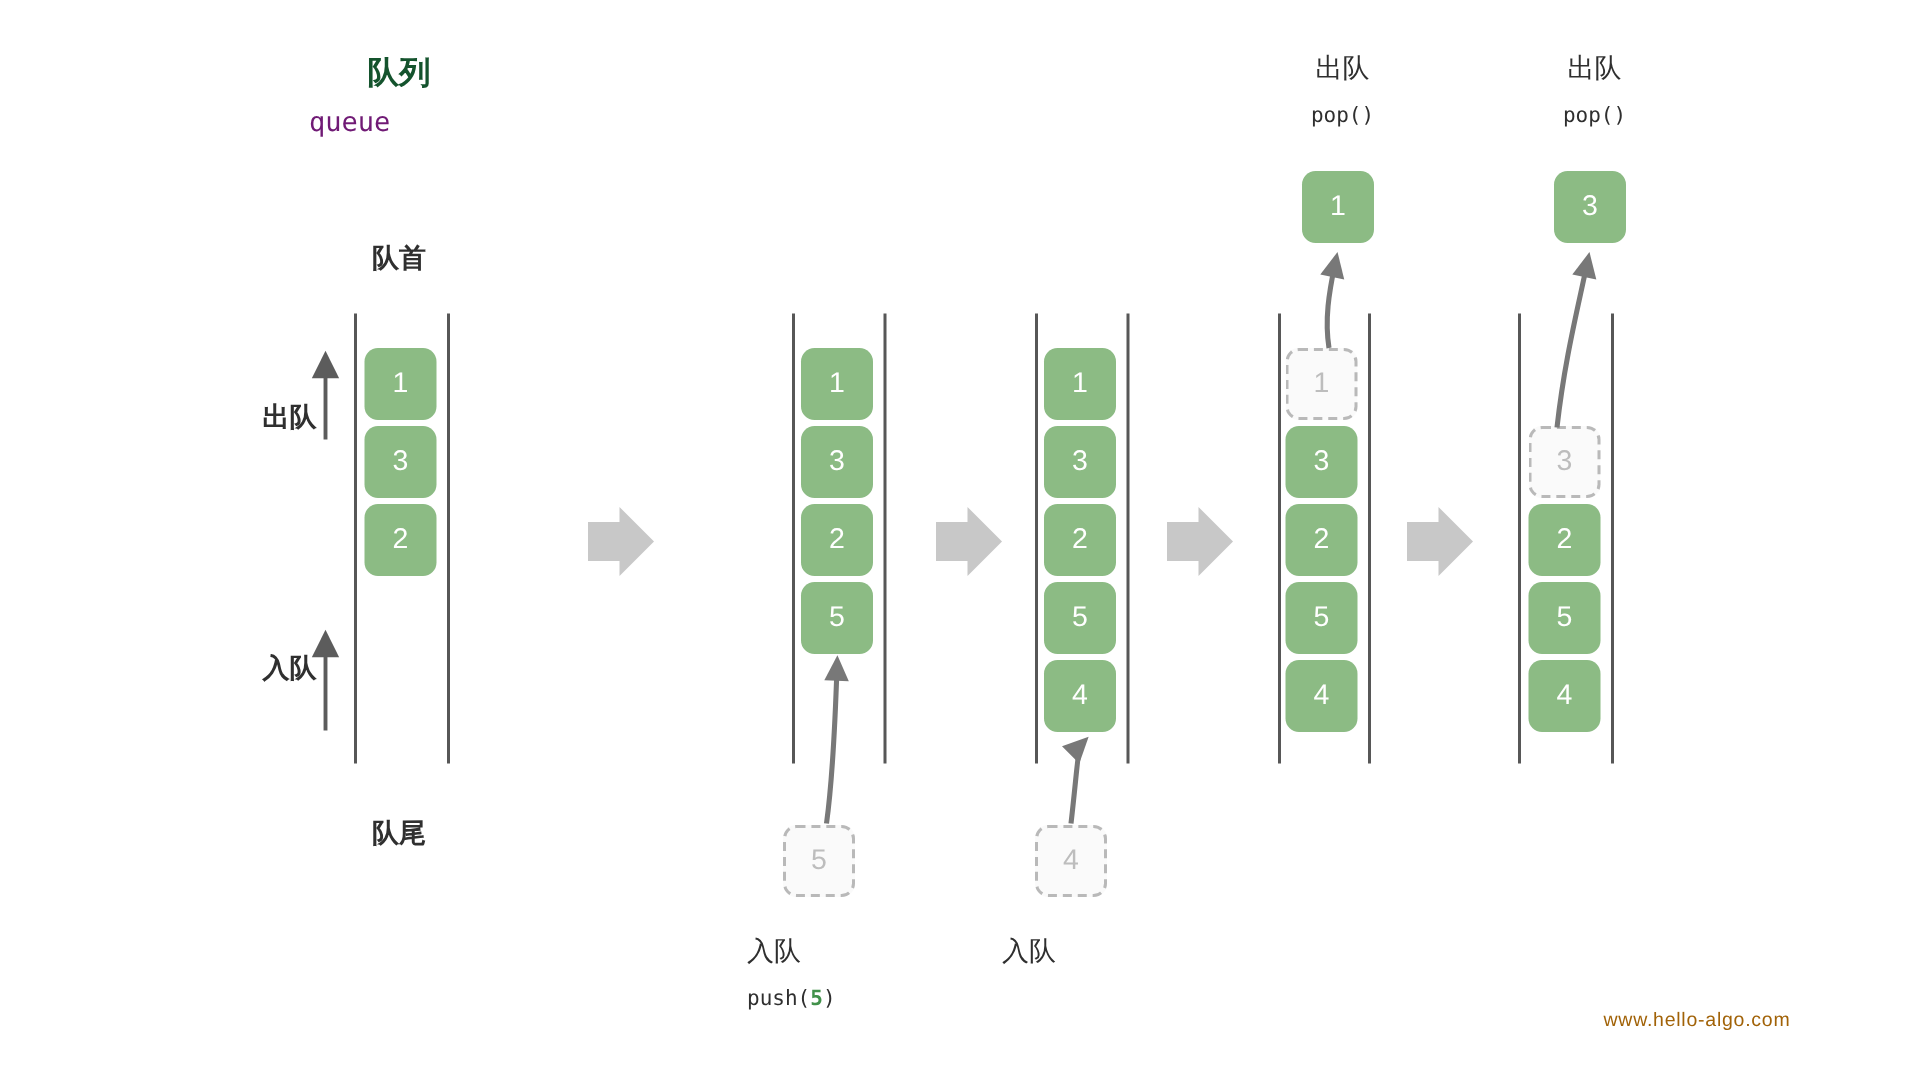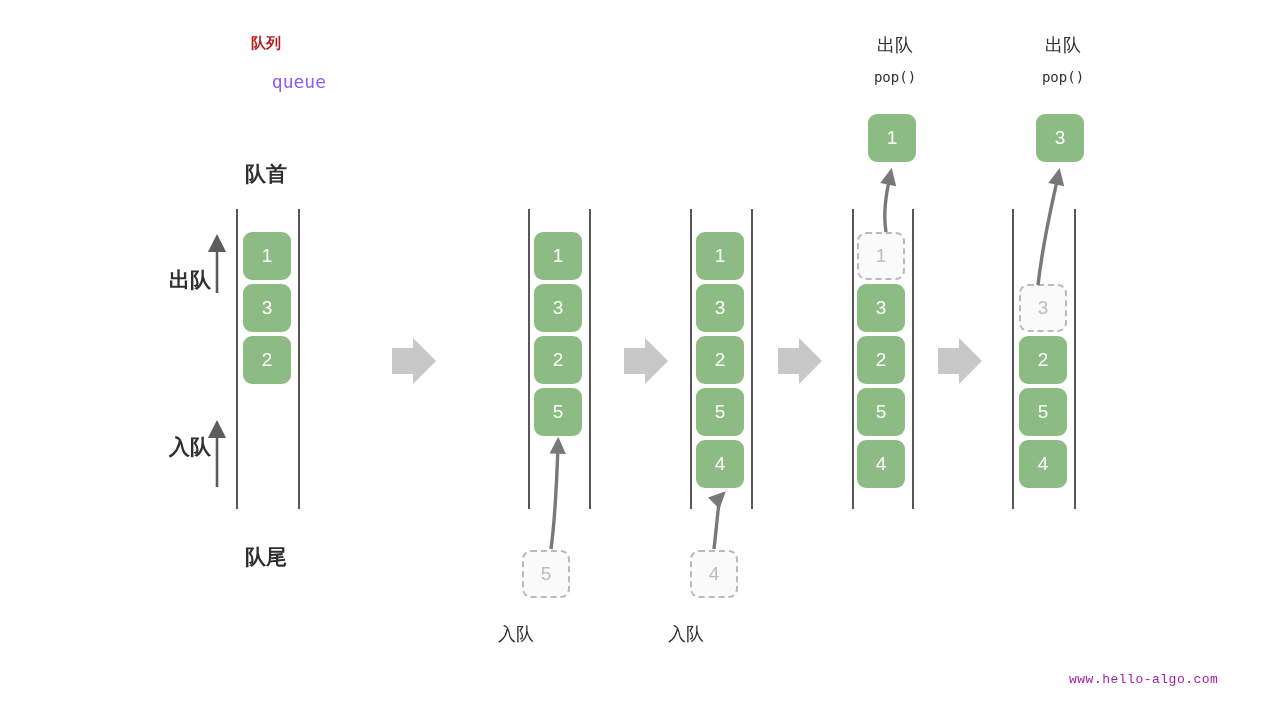--- a/index.html
+++ b/index.html
@@ -17,35 +17,35 @@
   }
   #stage {
     position: absolute;
     left: 0; top: 0;
     width: 1280px; height: 720px;
   }
   .abs { position: absolute; }
 
   
   .title-cn {
-    font-size: 15px;
+    font-size: 21px;
     font-weight: bold;
-    color: #b91c1c;
+    color: #14532d;
     text-align: center;
     white-space: nowrap;
   }
   .title-mono {
     font-family: "DejaVu Sans Mono", "Liberation Mono", monospace;
     font-size: 18px;
-    color: #8b5cf6;
-    text-align: right;
+    color: #701a75;
+    text-align: left;
     white-space: nowrap;
   }
   .label-cn {
-    font-size: 21px;
+    font-size: 18px;
     font-weight: bold;
     color: #2f2f2f;
     text-align: center;
     white-space: nowrap;
   }
   .op-cn {
     font-size: 18px;
     font-weight: normal;
     color: #2f2f2f;
     text-align: center;
@@ -53,23 +53,23 @@
   }
   .op-mono {
     font-family: "DejaVu Sans Mono", "Liberation Mono", monospace;
     font-size: 14px;
     color: #2f2f2f;
     text-align: center;
     white-space: nowrap;
   }
   .op-mono .argv { color: #41914a; font-weight: bold; }
   .watermark {
-    font-family: Liberation Mono, monospace;
+    font-family: Liberation Sans, sans-serif;
     font-size: 13px;
-    color: #a21caf;
+    color: #a16207;
     letter-spacing: 0.5px;
     white-space: nowrap;
   }
 
   
   .rail {
     position: absolute;
     width: 2px;
     background: #575757;
   }
@@ -127,20 +127,21 @@
   <div class="rail" style="left:589px; top:209px; height:300px;"></div>
 
   <div class="cell abs" style="left:534px; top:232px;">1</div>
   <div class="cell abs" style="left:534px; top:284px;">3</div>
   <div class="cell abs" style="left:534px; top:336px;">2</div>
   <div class="cell abs" style="left:534px; top:388px;">5</div>
 
   <div class="cell ghost abs" style="left:522px; top:550px;">5</div>
 
   <div class="abs op-cn" style="left:498px; top:622px; width:150px; text-align:left;">入队</div>
+  <div class="abs op-mono" style="left:498px; top:658px; width:180px; text-align:left;"><span>push(</span><span class="argv">5</span><span>)</span></div>
 
   <div class="rail" style="left:690px; top:209px; height:300px;"></div>
   <div class="rail" style="left:751px; top:209px; height:300px;"></div>
 
   <div class="cell abs" style="left:696px; top:232px;">1</div>
   <div class="cell abs" style="left:696px; top:284px;">3</div>
   <div class="cell abs" style="left:696px; top:336px;">2</div>
   <div class="cell abs" style="left:696px; top:388px;">5</div>
   <div class="cell abs" style="left:696px; top:440px;">4</div>
 

